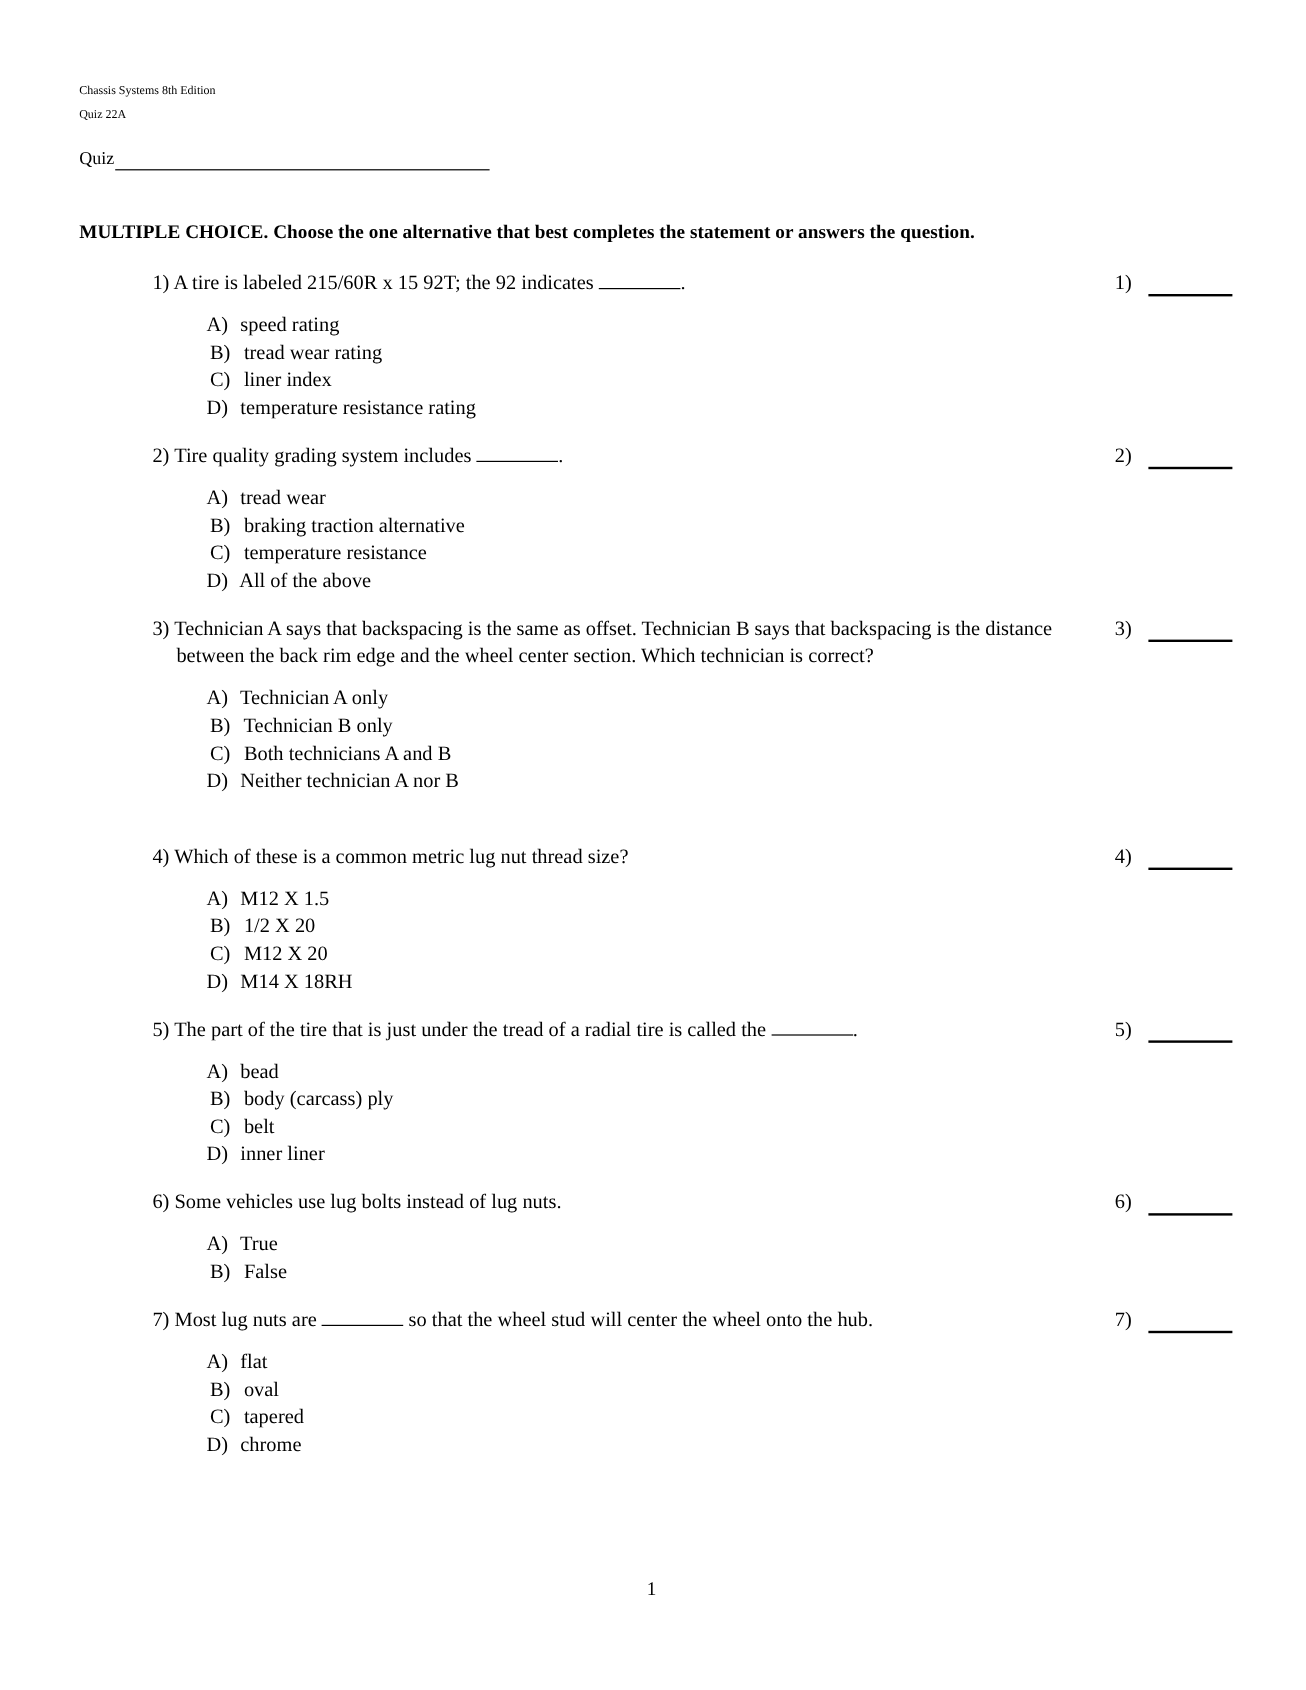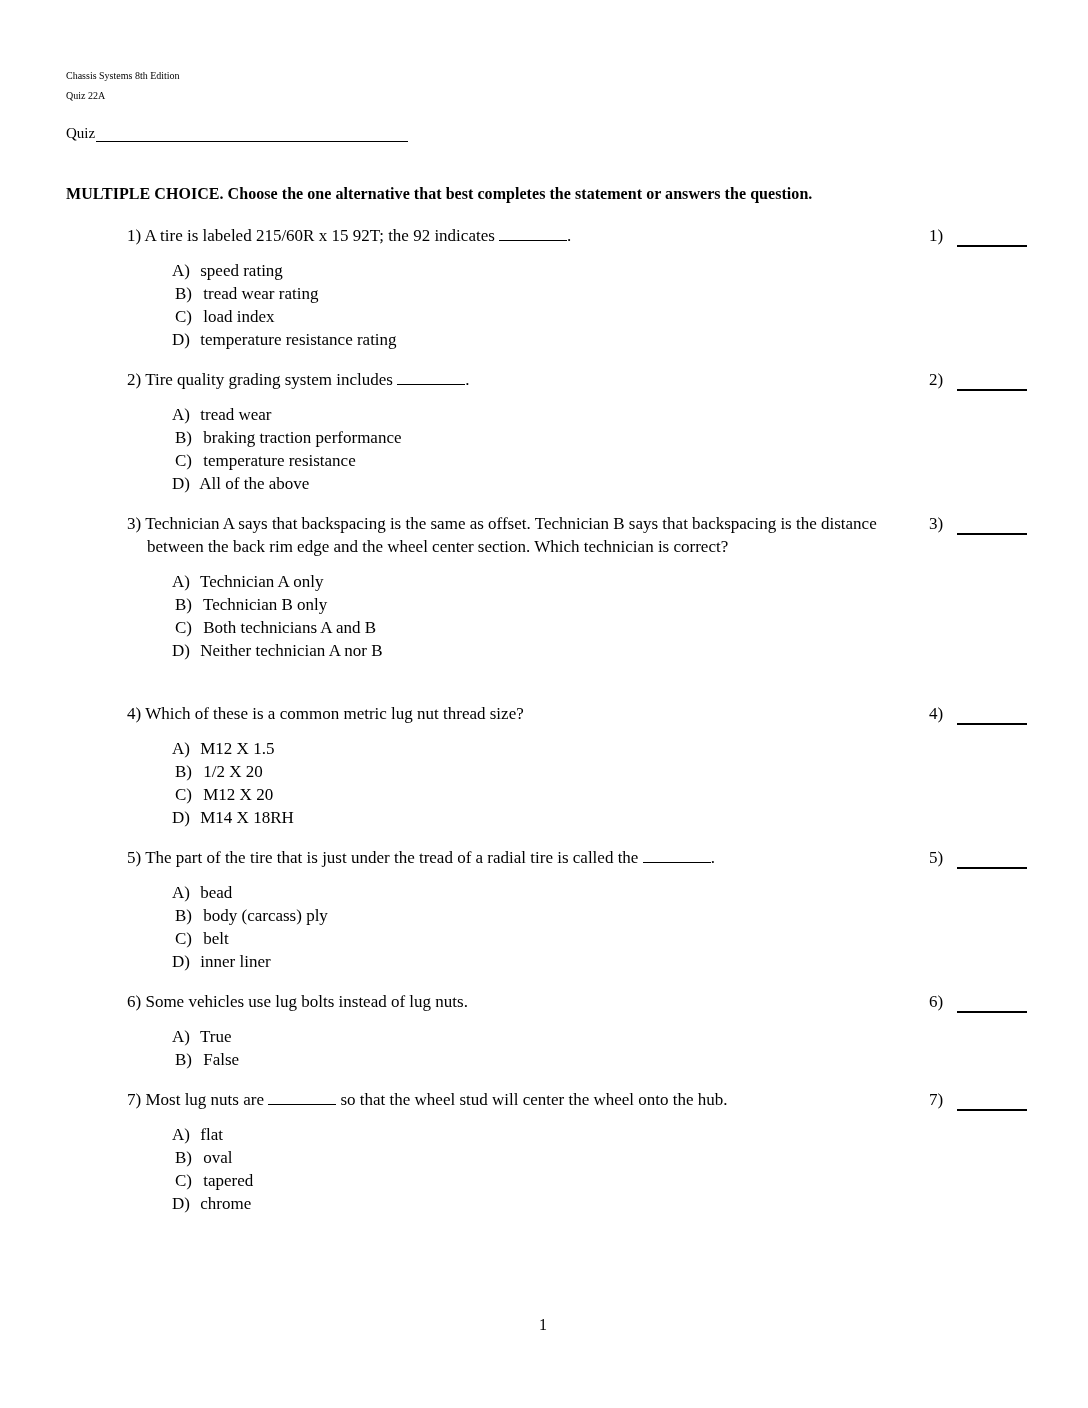--- a/index.html
+++ b/index.html
@@ -72,37 +72,37 @@
 <div class="instructions">MULTIPLE CHOICE.  Choose the one alternative that best completes the statement or answers the question.</div>
 
 <div class="question" style="top:224px;">
   <div class="q-stem">
     <span>1)</span>
     <span>A tire is labeled 215/60R x 15 92T; the 92 indicates </span><span class="q-blank"></span><span>.</span>
   </div>
   <div class="choices">
     <span class="choice"><span class="letter">A)</span> <span>speed rating</span></span>
     <span class="choice shift"><span class="letter">B)</span> <span>tread wear rating</span></span>
-    <span class="choice shift"><span class="letter">C)</span> <span>load index</span></span>
+    <span class="choice shift"><span class="letter">C)</span> <span>liner index</span></span>
     <span class="choice"><span class="letter">D)</span> <span>temperature resistance rating</span></span>
   </div>
   <div class="answer-slot">
     <span class="answer-num">1)</span>
     <span class="answer-line"></span>
   </div>
 </div>
 
 <div class="question" style="top:368px;">
   <div class="q-stem">
     <span>2)</span>
     <span>Tire quality grading system includes </span><span class="q-blank"></span><span>.</span>
   </div>
   <div class="choices">
     <span class="choice"><span class="letter">A)</span> <span>tread wear</span></span>
-    <span class="choice shift"><span class="letter">B)</span> <span>braking traction performance</span></span>
+    <span class="choice shift"><span class="letter">B)</span> <span>braking traction alternative</span></span>
     <span class="choice shift"><span class="letter">C)</span> <span>temperature resistance</span></span>
     <span class="choice"><span class="letter">D)</span> <span>All of the above</span></span>
   </div>
   <div class="answer-slot">
     <span class="answer-num">2)</span>
     <span class="answer-line"></span>
   </div>
 </div>
 
 <div class="question" style="top:512px;">

